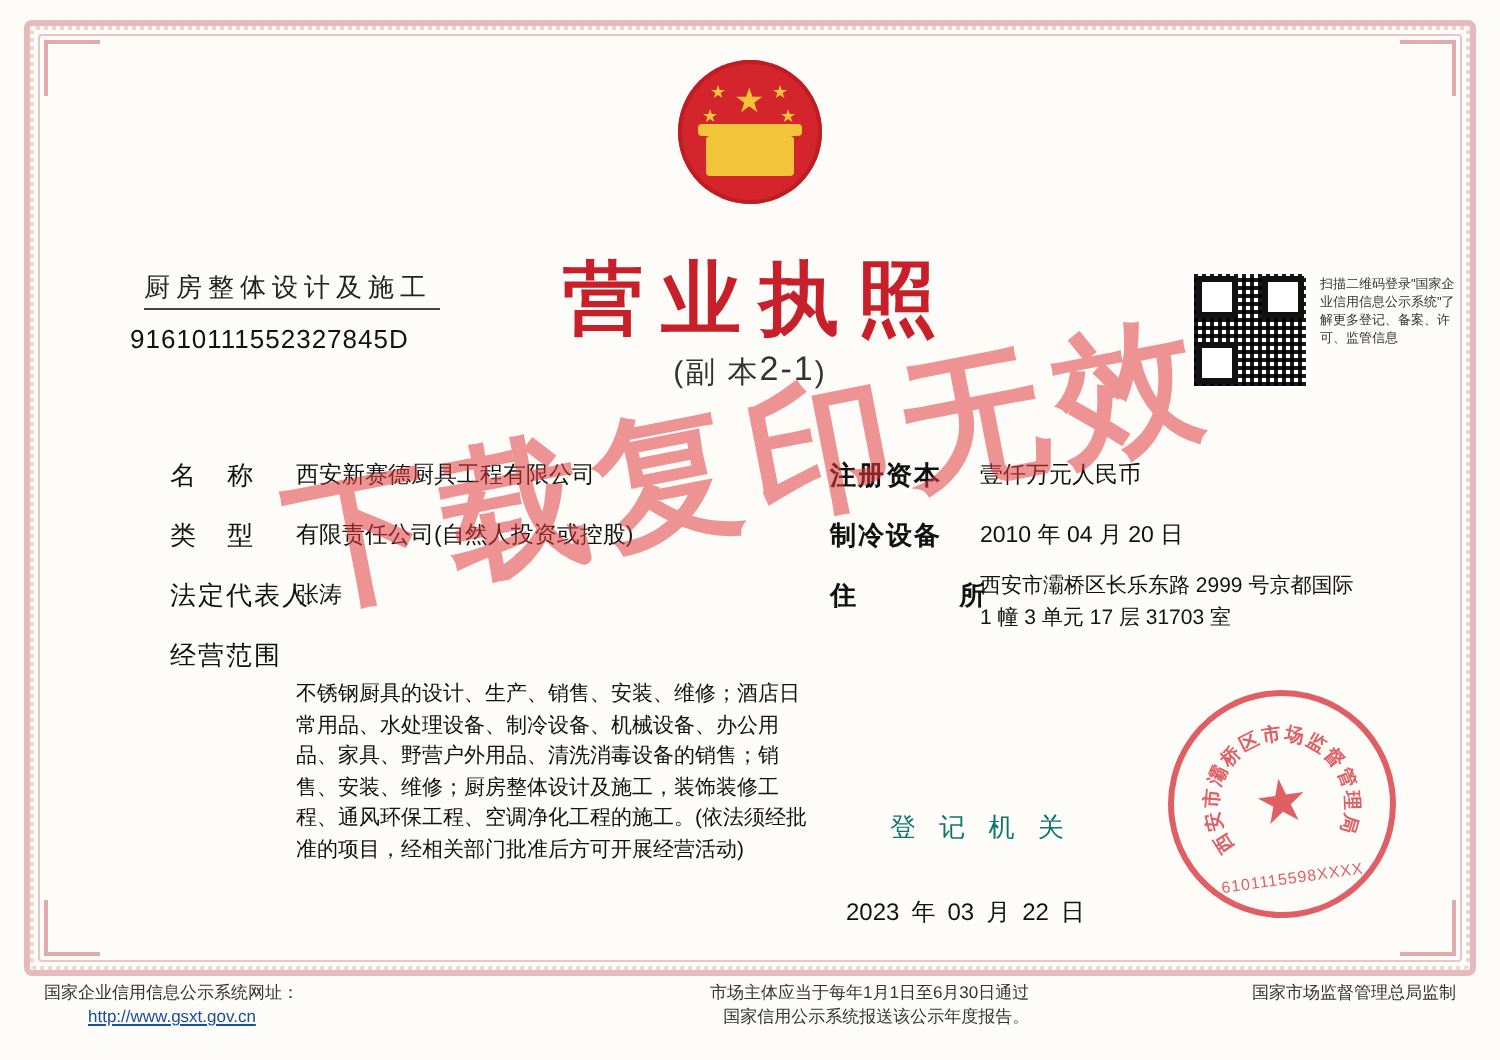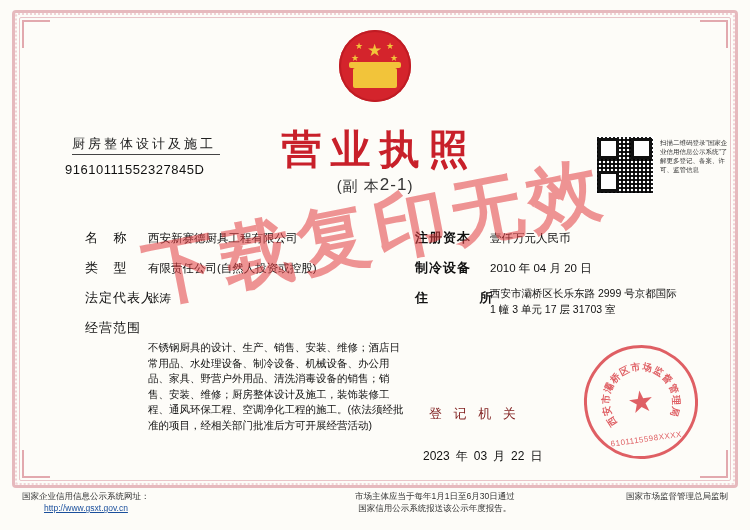--- a/index.html
+++ b/index.html
@@ -231,24 +231,24 @@
 
   .f-cap-l     { left: 415px; top: 229px; letter-spacing: 1px; font-weight: bold; }
   .f-cap-v     { left: 490px; top: 230px; }
   .f-date-l    { left: 415px; top: 259px; letter-spacing: 1px; font-weight: bold; }
   .f-date-v    { left: 490px; top: 260px; }
   .f-addr-l    { left: 415px; top: 289px; letter-spacing: 24px; font-weight: bold; }
   .f-addr-v    { left: 490px; top: 286px; width: 190px; font-size: 10.5px; line-height: 15.5px; }
 
   .reg-org {
     position: absolute;
-    left: 429px;
+    left: 445px;
     top: 405px;
     font-size: 13px;
-    color: #7f1d1d;
+    color: #0f766e;
     letter-spacing: 4px;
   }
   .issue-date {
     position: absolute;
     left: 420px;
     top: 448px;
     font-size: 12px;
     color: #111;
     letter-spacing: 0px;
   }
@@ -336,21 +336,21 @@
   .footer .left .url {
     color: #1a4f9c;
     text-decoration: underline;
     display: block;
     margin-left: 22px;
   }
   .footer .center {
     position: absolute;
     left: 355px;
     top: 0;
-    text-align: center;
+    text-align: right;
   }
   .footer .right {
     position: absolute;
     right: 22px;
     top: 0;
     text-align: left;
     padding-left: 34px;
   }
 </style>
 </head>

